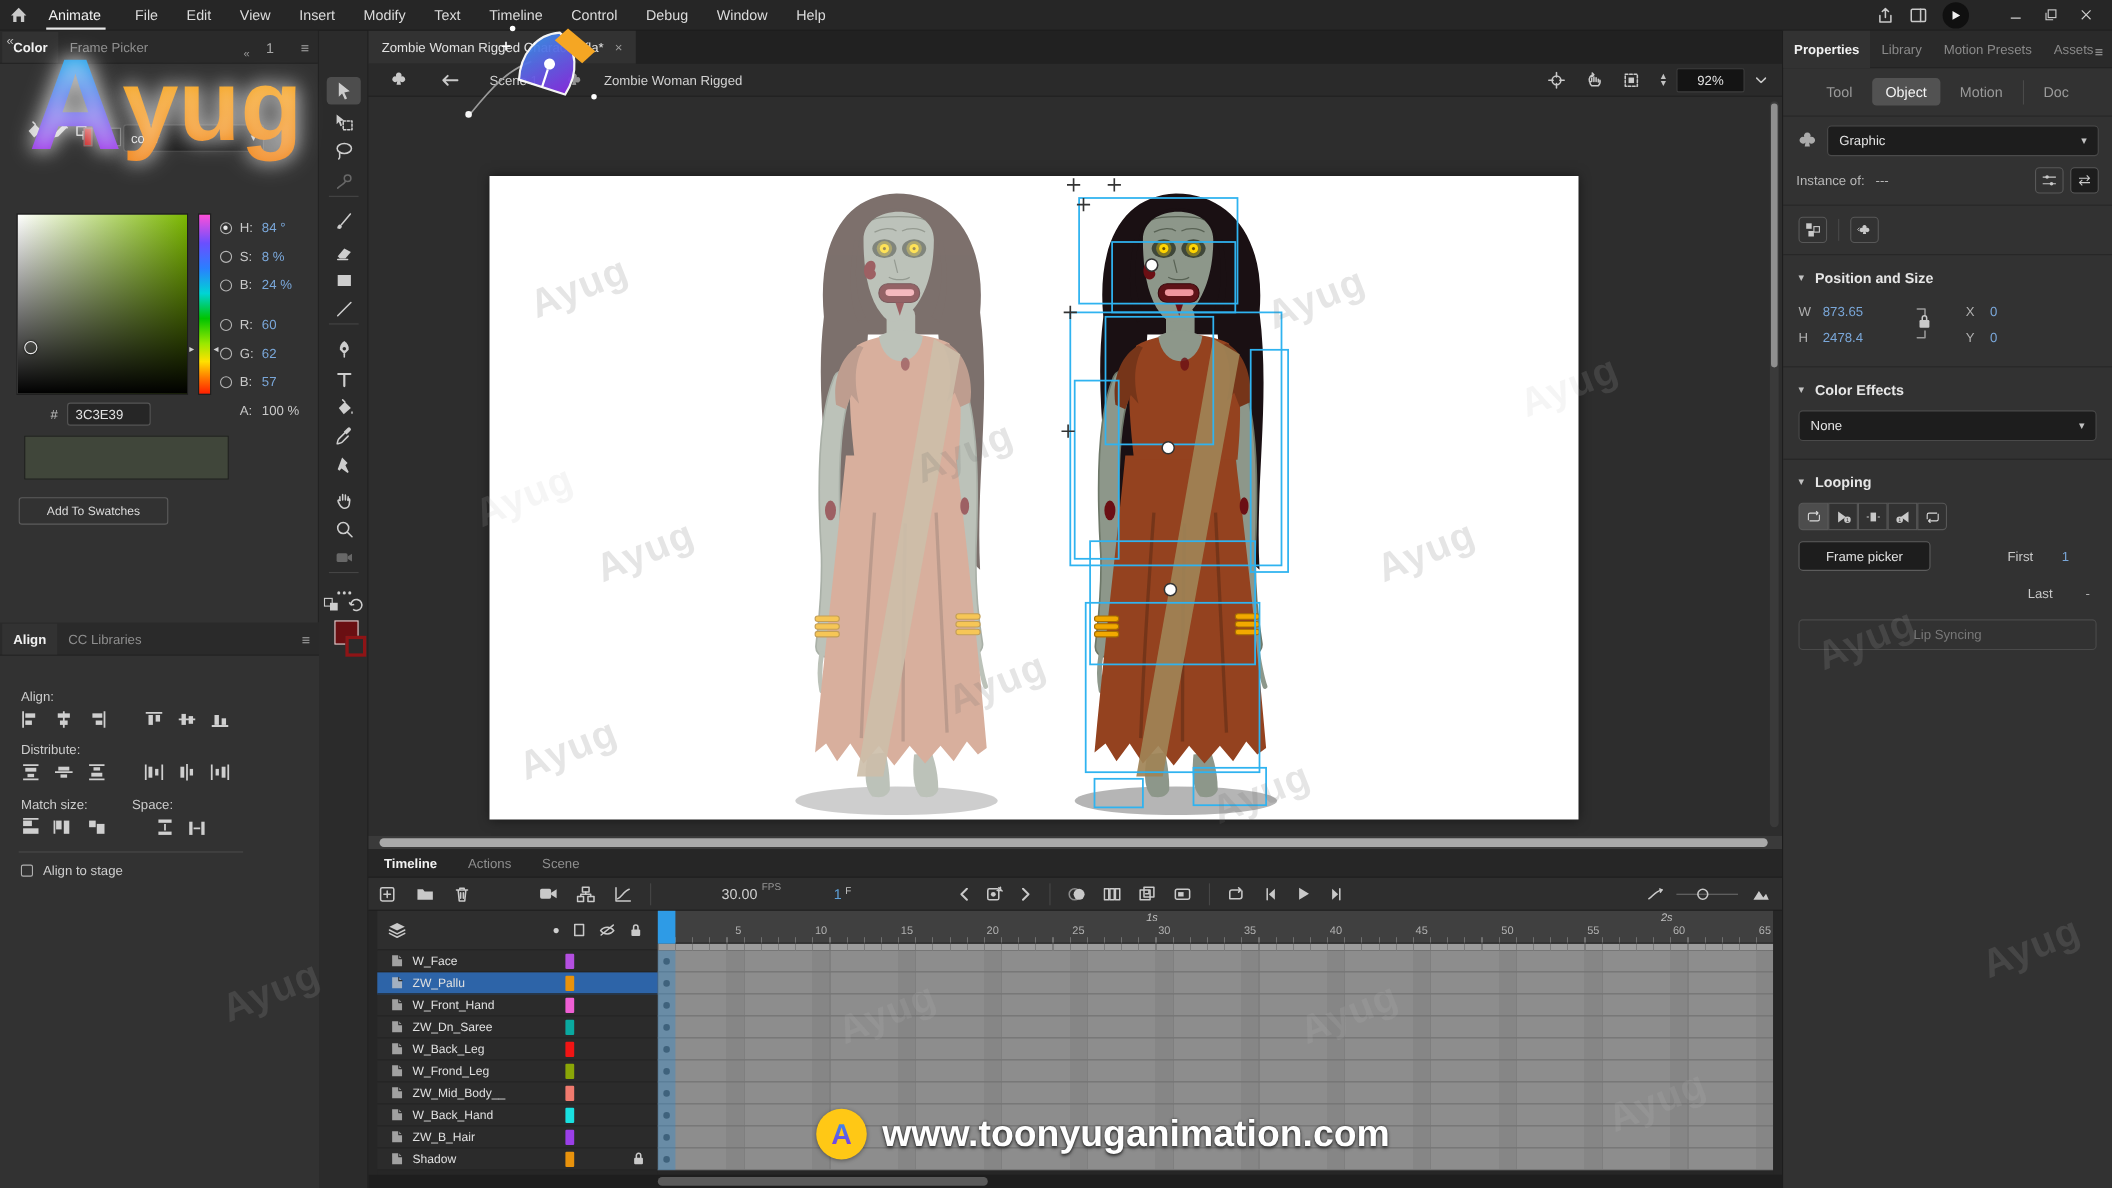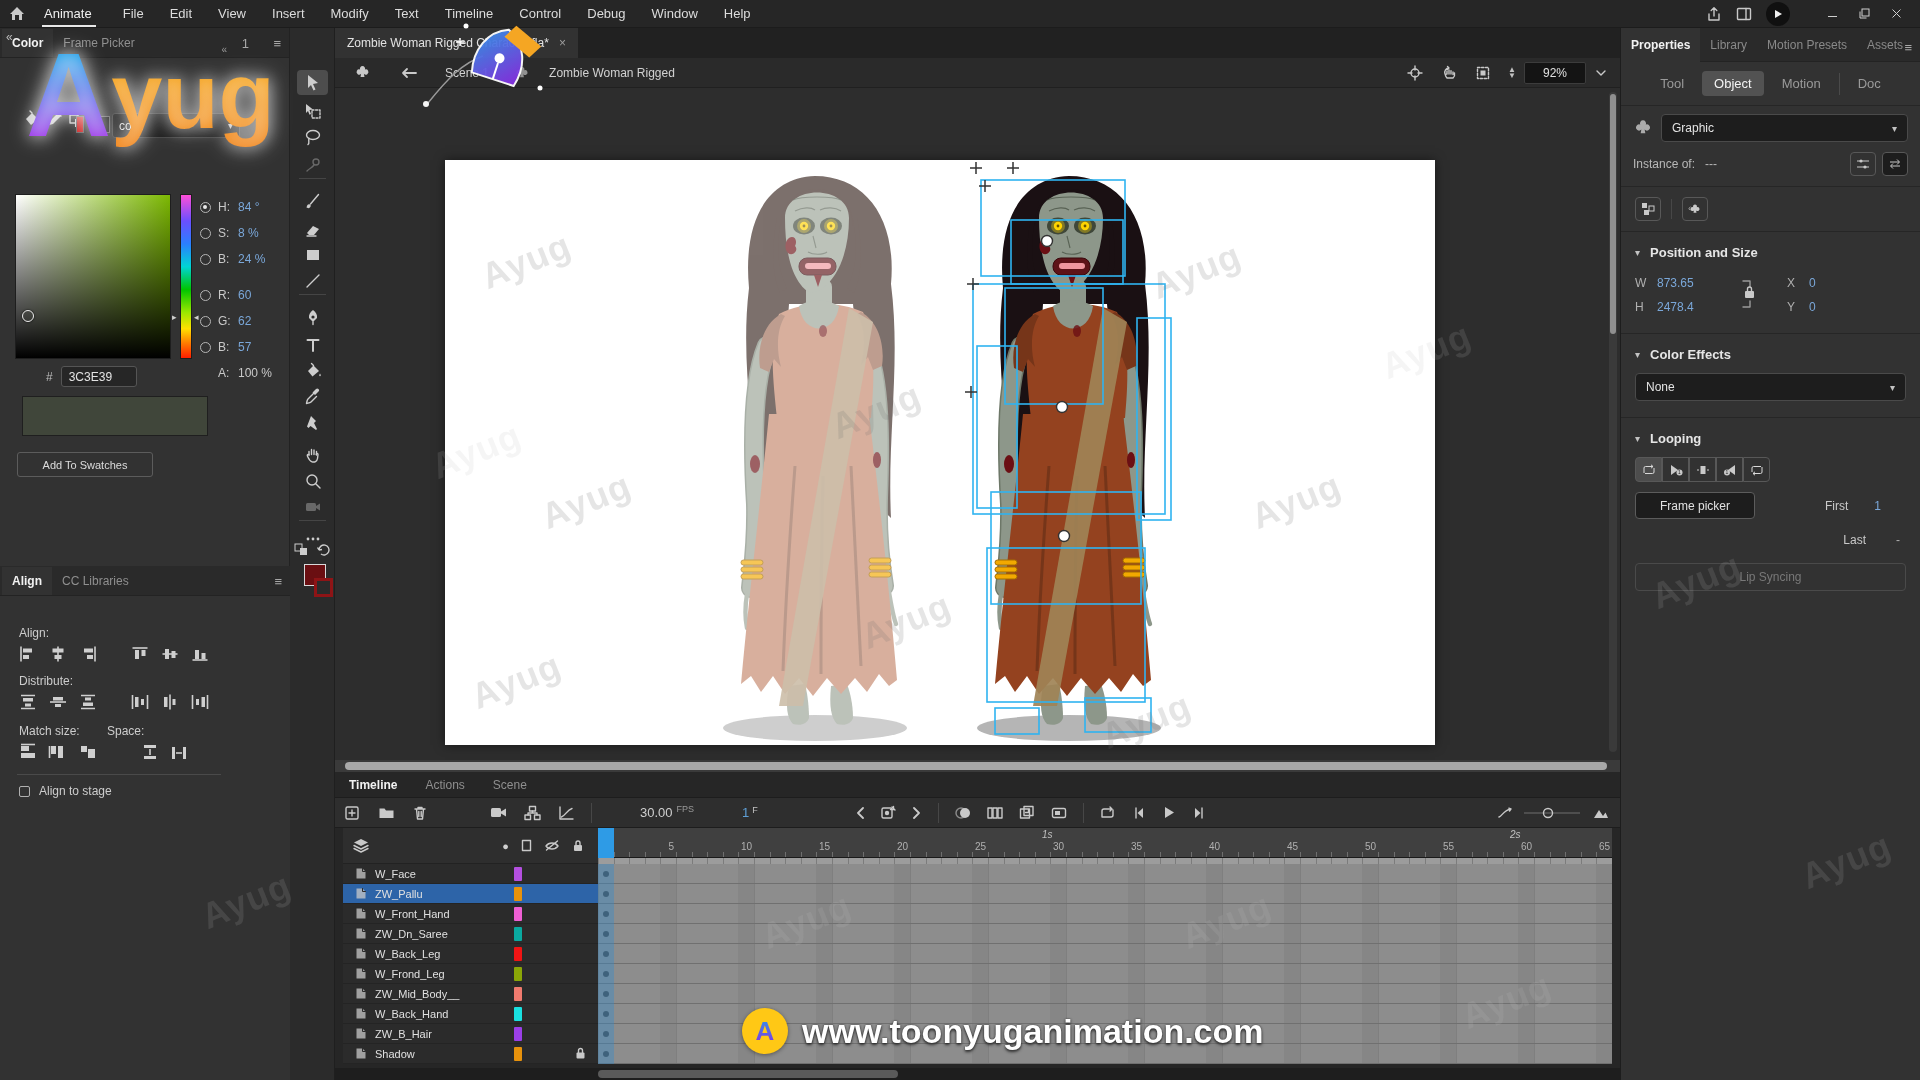--- a/index.html
+++ b/index.html
@@ -115,21 +115,21 @@
   .selcross{stroke:#333;stroke-width:1.5;}
   .selpoint{fill:#fff;stroke:#333;stroke-width:1.4;}
 
   
   .tl-tabs{left:335px;top:772px;width:1285px;height:26px;background:#262626;display:flex;align-items:center;font-size:12px;border-bottom:1px solid #1d1d1d;}
   .tl-tab{padding:0 14px;color:#8f8f8f;}
   .tl-tab.active{color:#f2f2f2;font-weight:bold;}
   .tl-toolbar{left:335px;top:798px;width:1285px;height:30px;background:#2e2e2e;display:flex;align-items:center;border-bottom:1px solid #1d1d1d;}
   .tl-toolbar .icon{width:28px;height:26px;}
   .tbar-sep{width:1px;height:20px;background:#474747;margin:0 8px;}
-  .fps-group{display:flex;align-items:center;color:#cfcfcf;font-size:13px;gap:4px;margin-left:40px;}
+  .fps-group{display:flex;align-items:flex-start;color:#cfcfcf;font-size:13px;gap:4px;margin-left:56px;}
   .fps-unit{font-size:9px;color:#9a9a9a;position:relative;top:-4px;}
   .frame-group{display:flex;align-items:baseline;gap:3px;margin-left:48px;font-size:13px;}
   .frame-val{color:#5e9fd6;}
   .frame-unit{font-size:9px;color:#c2c2c2;position:relative;top:-4px;}
 
   .layers-header{left:343px;top:828px;width:255px;height:36px;background:#2e2e2e;display:flex;align-items:center;border-bottom:1px solid #222;}
   .layers-header .right-icons{margin-left:auto;display:flex;gap:12px;padding-right:14px;align-items:center;}
   .layers-list{left:343px;top:864px;width:255px;height:200px;background:#2b2b2b;}
   .layer-row{height:20px;display:flex;align-items:center;font-size:11px;color:#e0e0e0;border-bottom:1px solid #242424;padding-left:12px;position:relative;}
   .layer-row.selected{background:#2d64a8;}
@@ -452,21 +452,21 @@
           </span>
         <span class="aicon">
             <svg width="20" height="18" viewBox="0 0 20 18">
               <path d="M2.5 2v14 M17.5 2v14" fill="none"></path>
               <rect x="11.5" y="4" width="3.5" height="10" stroke="none"></rect>
               <rect x="6" y="6" width="3" height="6" stroke="none"></rect>
             </svg>
           </span>
       </div>
       <span class="align-label" style="left:19px;top:158px">Match size:</span>
-      <span class="align-label" style="left:107px;top:158px">Space:</span>
+      <span class="align-label" style="left:120px;top:158px">Space:</span>
       <div class="aicon-row" style="left:17px;top:176px">
         <span class="aicon">
             <svg width="20" height="18" viewBox="0 0 20 18">
               <rect x="3" y="3" width="8" height="5" stroke="none"></rect>
               <rect x="3" y="10" width="14" height="5" stroke="none"></rect>
               <path d="M3 1.5h14" fill="none"></path>
             </svg>
           </span>
         <span class="aicon">
             <svg width="20" height="18" viewBox="0 0 20 18">

